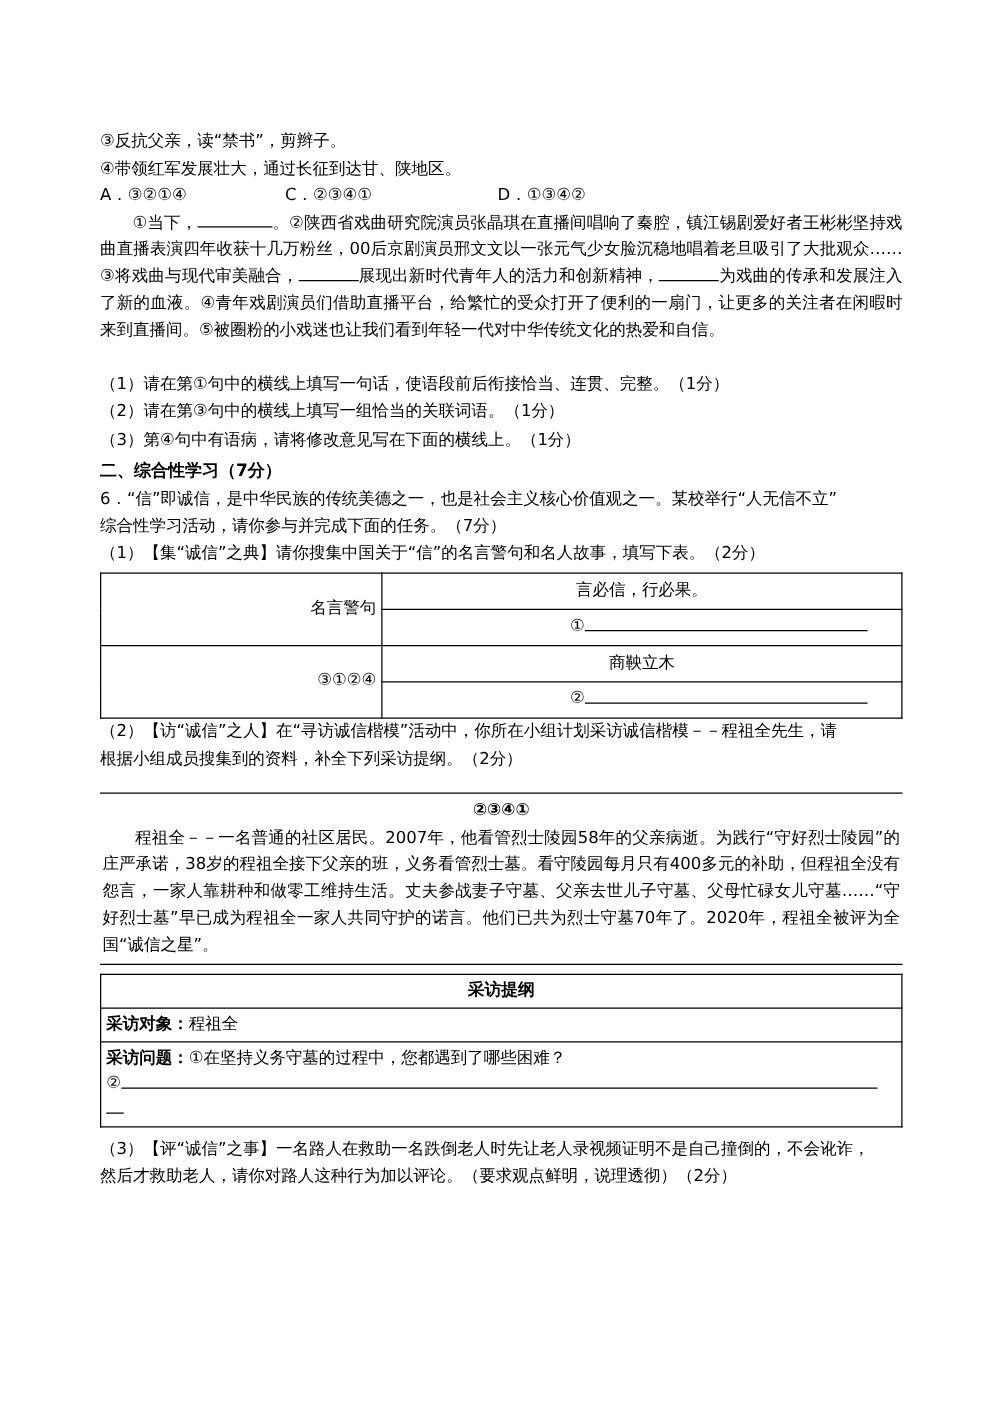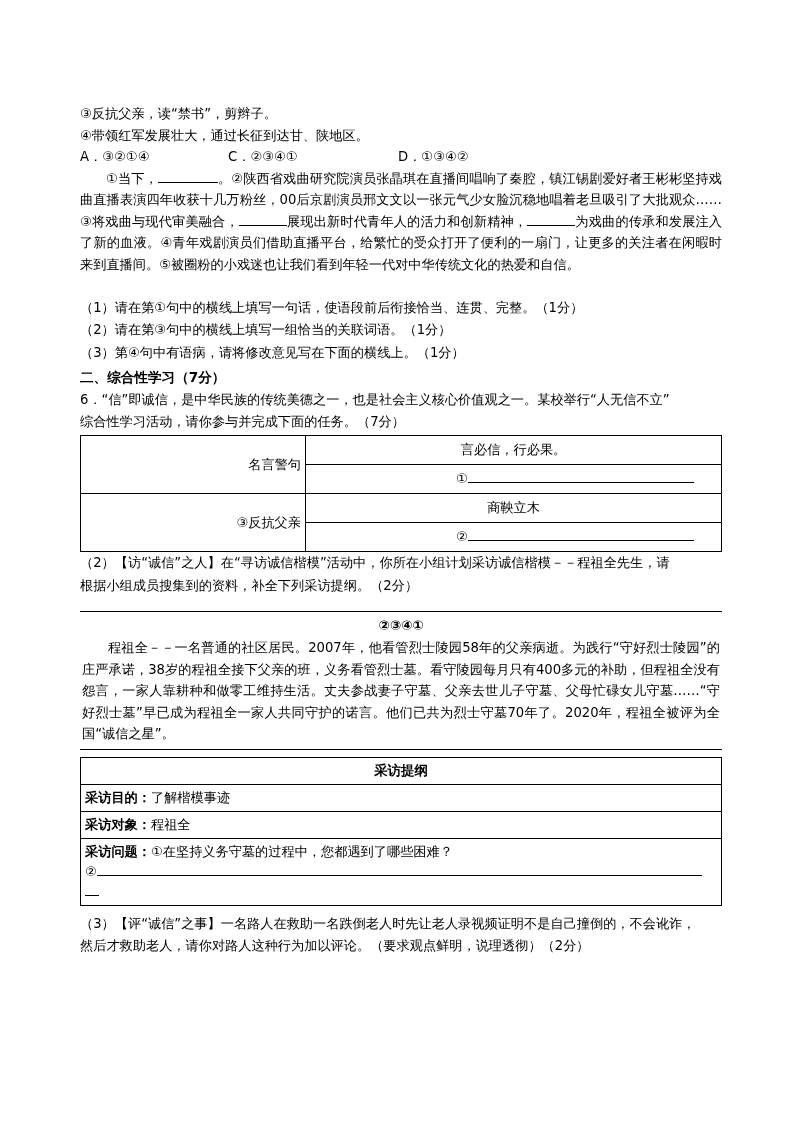--- a/index.html
+++ b/index.html
@@ -194,32 +194,33 @@
 
   <p class="sub-q">（1）请在第①句中的横线上填写一句话，使语段前后衔接恰当、连贯、完整。（1分）</p>
   <p class="sub-q">（2）请在第③句中的横线上填写一组恰当的关联词语。（1分）</p>
   <p class="sub-q">（3）第④句中有语病，请将修改意见写在下面的横线上。（1分）</p>
 
   <p class="section-head">二、综合性学习（7分）</p>
 
   <p class="line">6．“信”即诚信，是中华民族的传统美德之一，也是社会主义核心价值观之一。某校举行“人无信不立”</p>
   <p class="line">综合性学习活动，请你参与并完成下面的任务。（7分）</p>
 
+  <p class="sub-q">（1）【集“诚信”之典】请你搜集中国关于“信”的名言警句和名人故事，填写下表。（2分）</p>
 
   <table class="doc t1">
     <tbody>
         <tr>
       <td class="lab" rowspan="2">名言警句</td>
       <td class="val">言必信，行必果。</td>
     </tr>
     <tr>
       <td class="val fill"><span>①</span><span class="ul-long"></span></td>
     </tr>
     <tr>
-      <td class="lab" rowspan="2">③反抗父亲</td>
+      <td class="lab" rowspan="2">③①②④</td>
       <td class="val">商鞅立木</td>
     </tr>
     <tr>
       <td class="val fill"><span>②</span><span class="ul-long"></span></td>
     </tr>
   </tbody>
     </table>
 
   <p class="sub-q">（2）【访“诚信”之人】在“寻访诚信楷模”活动中，你所在小组计划采访诚信楷模－－程祖全先生，请</p>
   <p class="sub-q">根据小组成员搜集到的资料，补全下列采访提纲。（2分）</p>
@@ -228,23 +229,20 @@
     <p class="title">②③④①</p>
     <p class="body">程祖全－－一名普通的社区居民。2007年，他看管烈士陵园58年的父亲病逝。为践行“守好烈士陵园”的庄严承诺，38岁的程祖全接下父亲的班，义务看管烈士墓。看守陵园每月只有400多元的补助，但程祖全没有怨言，一家人靠耕种和做零工维持生活。丈夫参战妻子守墓、父亲去世儿子守墓、父母忙碌女儿守墓……“守好烈士墓”早已成为程祖全一家人共同守护的诺言。他们已共为烈士守墓70年了。2020年，程祖全被评为全国“诚信之星”。</p>
   </div>
 
   <table class="t2">
     <tbody>
         <tr>
       <td class="hd">采访提纲</td>
     </tr>
     <tr>
-      <td><span class="rowlab">采访目的：</span><span>了解楷模事迹</span></td>
-    </tr>
-    <tr>
       <td><span class="rowlab">采访对象：</span><span>程祖全</span></td>
     </tr>
     <tr>
       <td class="q2cell"><span class="rowlab">采访问题：</span><span>①在坚持义务守墓的过程中，您都遇到了哪些困难？</span><br><span>②</span><span class="ul-full"></span><br><span class="ul-tiny"></span></td>
     </tr>
   </tbody>
     </table>
 
   <p class="after-table">（3）【评“诚信”之事】一名路人在救助一名跌倒老人时先让老人录视频证明不是自己撞倒的，不会讹诈，</p>
   <p class="after-table" style="margin-top:0">然后才救助老人，请你对路人这种行为加以评论。（要求观点鲜明，说理透彻）（2分）</p>

